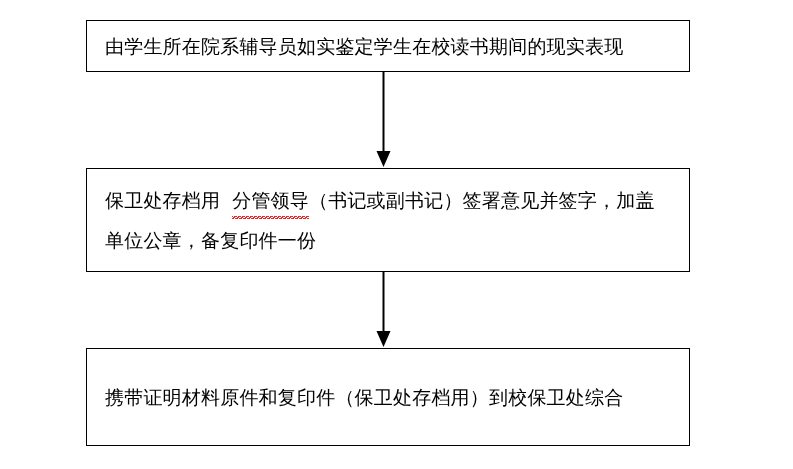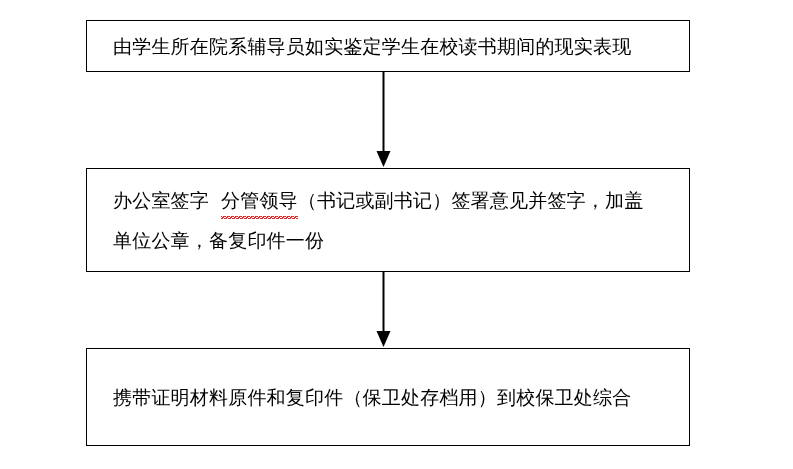--- a/index.html
+++ b/index.html
@@ -18,21 +18,21 @@
     background: #ffffff;
     overflow: hidden;
   }
   .flow-box {
     position: absolute;
     box-sizing: border-box;
     border: 1px solid #000000;
     background: #ffffff;
     left: 86px;
     width: 604px;
-    padding: 0 26px;
+    padding: 0 18px;
     display: flex;
     flex-direction: column;
     justify-content: center;
   }
   .flow-box .line {
     font-family: "DejaVu Serif", serif;
     font-size: 19px;
     line-height: 40px;
     color: #000000;
     white-space: nowrap;
@@ -83,21 +83,21 @@
   <div class="flow-box" id="box-1">
     <div class="line">由学生所在院系辅导员如实鉴定学生在校读书期间的现实表现</div>
   </div>
 
   <svg class="arrow" id="arrow-1" width="26" height="96" viewBox="0 0 26 96">
     <line x1="12.5" y1="0" x2="12.5" y2="82" stroke="#000000" stroke-width="2"></line>
     <polygon points="12.5,95 5.5,79 19.5,79" fill="#000000"></polygon>
   </svg>
 
   <div class="flow-box" id="box-2">
-    <div class="line"><span>办公室签字</span><span class="spellcheck">分管领导</span><span>（书记或副书记）签署意见并签字，加盖</span></div>
+    <div class="line"><span>保卫处存档用</span><span class="spellcheck">分管领导</span><span>（书记或副书记）签署意见并签字，加盖</span></div>
     <div class="line">单位公章，备复印件一份</div>
   </div>
 
   <svg class="arrow" id="arrow-2" width="26" height="76" viewBox="0 0 26 76">
     <line x1="12.5" y1="0" x2="12.5" y2="62" stroke="#000000" stroke-width="2"></line>
     <polygon points="12.5,75 5.5,59 19.5,59" fill="#000000"></polygon>
   </svg>
 
   <div class="flow-box" id="box-3">
     <div class="line">携带证明材料原件和复印件（保卫处存档用）到校保卫处综合</div>

